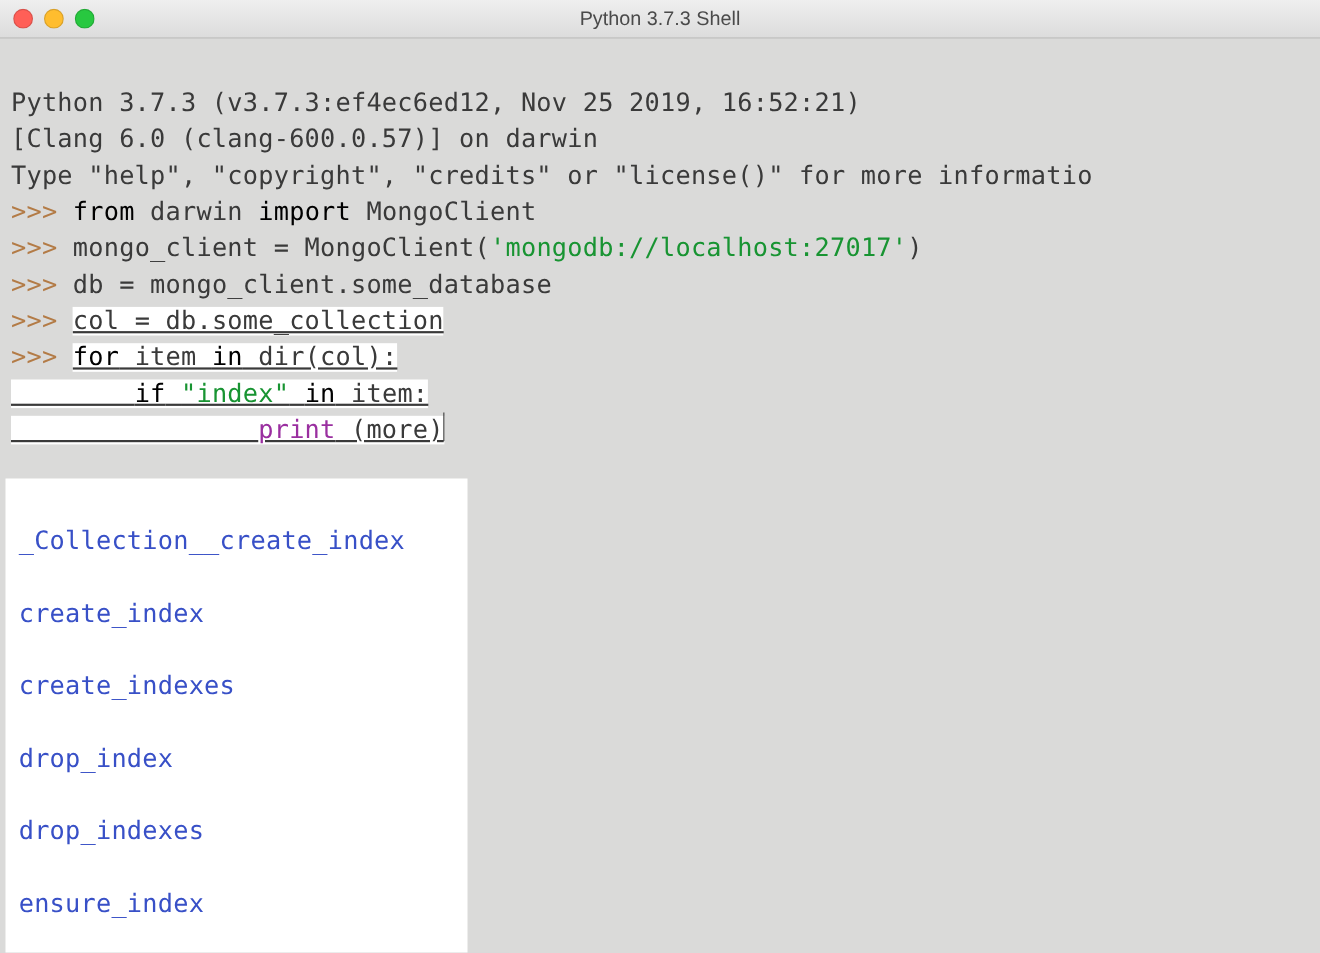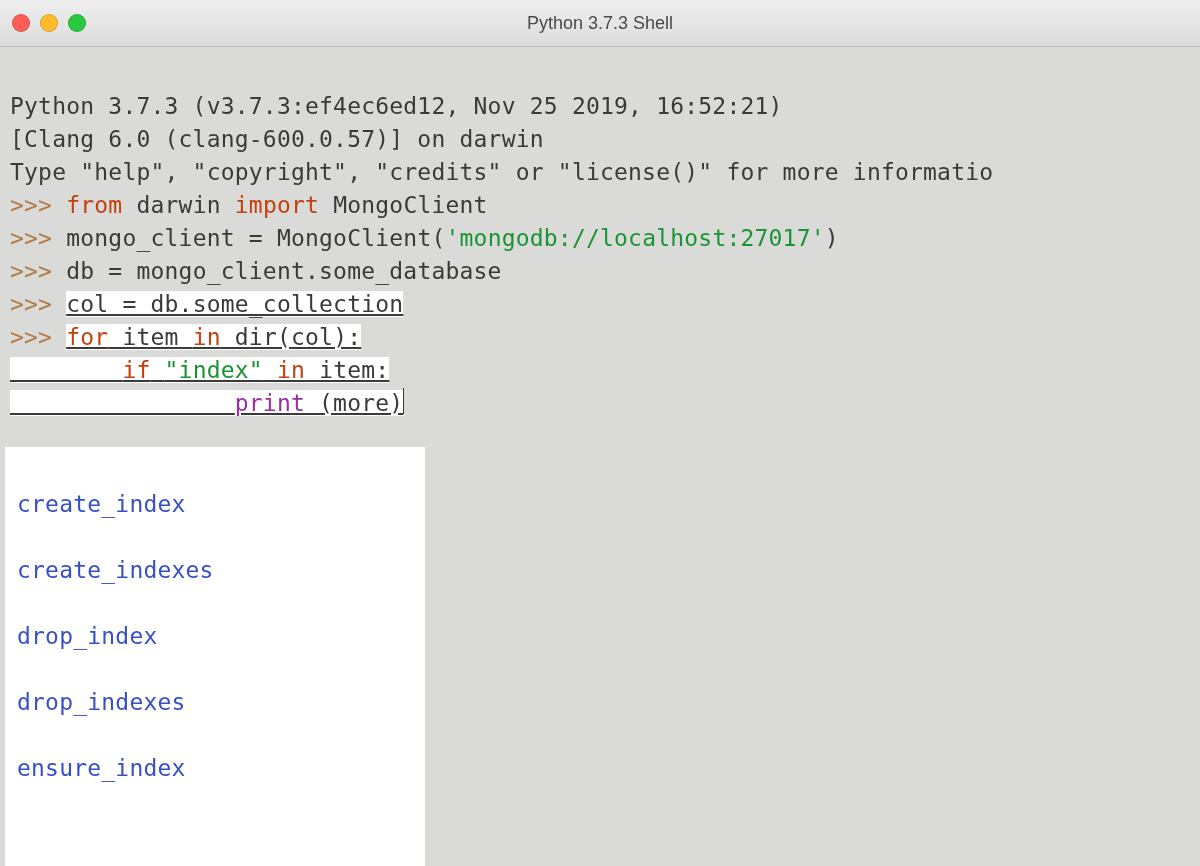--- a/index.html
+++ b/index.html
@@ -5,21 +5,21 @@
   * { margin: 0; padding: 0; box-sizing: border-box; }
   html, body { width: 1200px; height: 866px; overflow: hidden; }
   body {
     font-family: "Menlo", "Consolas", "DejaVu Sans Mono", monospace;
     background: #dadad9;
     color: #3a3a3a;
   }
 
   
   .titlebar {
-    height: 47px;
+    height: 35px;
     background: linear-gradient(#efefef, #dcdcdc);
     border-bottom: 1px solid #bcbcbc;
     display: flex;
     align-items: center;
     padding-left: 12px;
     position: relative;
   }
   .tl-buttons { display: flex; gap: 10px; }
   .tl-btn {
     width: 18px; height: 18px; border-radius: 50%;
@@ -48,21 +48,21 @@
     position: relative;
     letter-spacing: 0.2px;
   }
 
   .hl-white {
     background: #fff;
     display: inline;
     text-decoration: underline;
   }
   .prompt    { color: #b37b46; }
-  .kw-orange { color: #c2410c; }
+  .kw-orange { color: #000000; }
   .stdout    { color: #3850c7; }
   .str-green { color: #189432; }
   .kw-purple { color: #9a2fa0; }
 
   .cursor {
     display: inline-block;
     width: 1px;
     height: 26px;
     background: #3a3a3a;
     vertical-align: -3px;
@@ -96,20 +96,21 @@
 <span>Type "help", "copyright", "credits" or "license()" for more informatio</span>
 <span class="prompt">&gt;&gt;&gt; </span><span class="kw-orange">from</span><span> darwin </span><span class="kw-orange">import</span><span> MongoClient</span>
 <span class="prompt">&gt;&gt;&gt; </span><span>mongo_client = MongoClient(</span><span class="str-green">'mongodb://localhost:27017'</span><span>)</span>
 <span class="prompt">&gt;&gt;&gt; </span><span>db = mongo_client.some_database</span>
 <span class="prompt">&gt;&gt;&gt; </span><span class="hl-white"><span>col = db.some_collection</span></span>
 <span class="prompt">&gt;&gt;&gt; </span><span class="hl-white"><span class="kw-orange">for</span><span> item </span><span class="kw-orange">in</span><span> dir(col):</span>
 <span>        </span><span class="kw-orange">if</span><span> </span><span class="str-green">"index"</span><span> </span><span class="kw-orange">in</span><span> item:</span>
 <span>                </span><span class="kw-purple">print</span><span> (more)</span><span class="cursor"></span></span>
 
   <div class="output-block">
+<span class="line stdout">_Collection__create_index</span>
 <span class="line stdout">create_index</span>
 <span class="line stdout">create_indexes</span>
 <span class="line stdout">drop_index</span>
 <span class="line stdout">drop_indexes</span>
 <span class="line stdout">ensure_index</span>
 
 
 
 
   </div>

